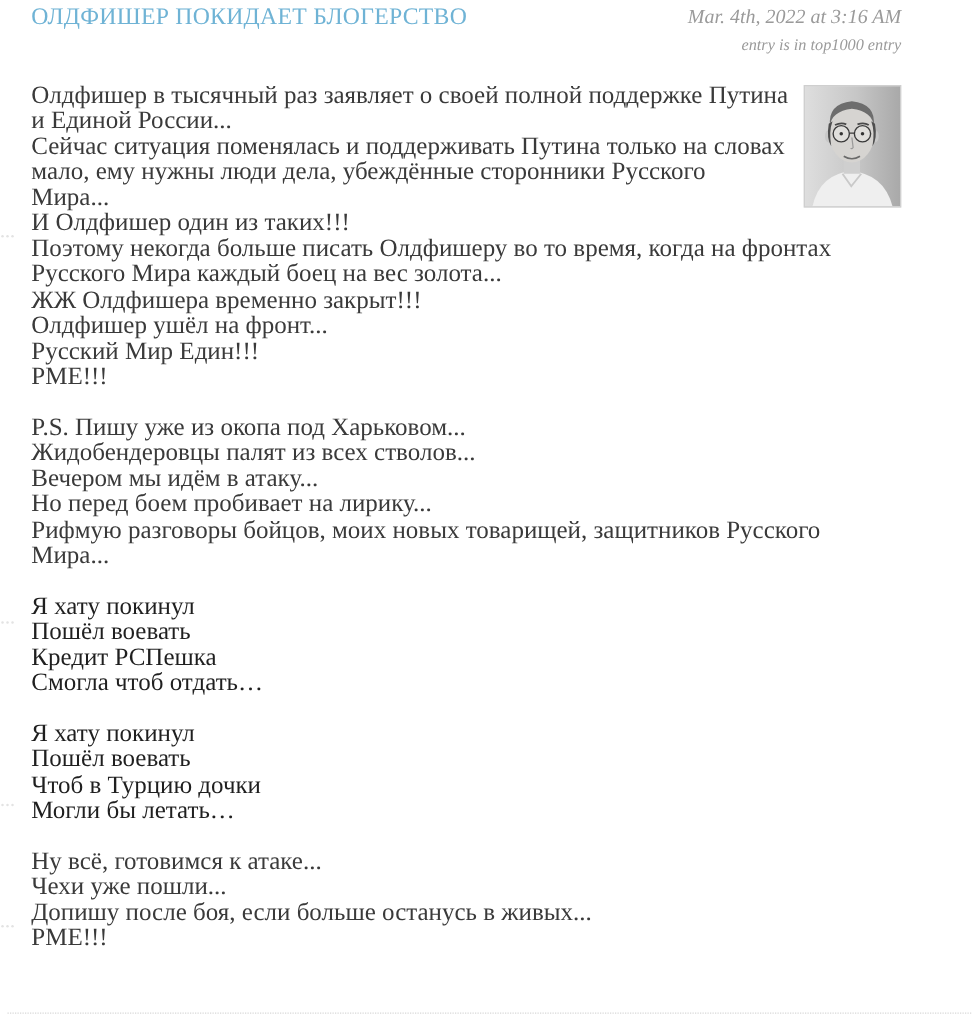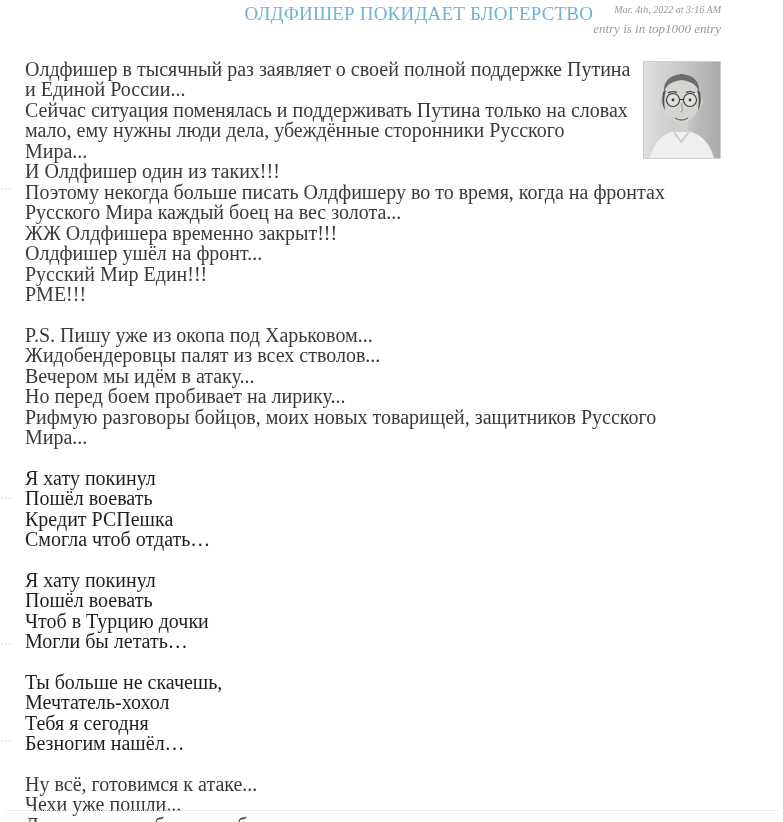--- a/index.html
+++ b/index.html
@@ -5,27 +5,27 @@
   html, body { margin:0; padding:0; }
   body {
     width:783px; height:822px;
     background:#ffffff;
     font-family:"Liberation Serif","DejaVu Serif",serif;
     color:#3a3a3a;
     position:relative;
     overflow:hidden;
   }
   .entry { padding:3px 62px 0 25px; }
-  .entry-head { display:flex; justify-content:flex-end; align-items:flex-start; }
+  .entry-head { display:flex; justify-content:space-between; align-items:flex-start;gap:20px; }
   .post-title {
     margin:0; font-size:19px; line-height:1.15; font-weight:normal;
     color:#6fb3d5; letter-spacing:0.2px; text-decoration:none; cursor:pointer;
   }
   .head-right { text-align:right; color:#9a9a9a; font-style:italic; flex-shrink:0; padding-top:1px; }
-  .date-line { font-size:10px; line-height:1.2; }
+  .date-line { font-size:16px; line-height:1.2; }
   .rating-line { font-size:13px; line-height:1.2; margin-top:5px; }
 
   .entry-body { margin-top:22px; font-size:20px; line-height:20.5px; }
   .entry-body p { margin:0 0 20px 0; white-space:pre-line; }
   .entry-body p.bold { font-weight:normal; color:#1f1f1f; }
 
   .photo-box {
     float:right; width:76px; height:96px;
     border:1px solid #cfcfcf; background:#d9d9d9;
     margin:2px 0 12px 12px;
@@ -109,24 +109,20 @@
 Но перед боем пробивает на лирику...
 Рифмую разговоры бойцов, моих новых товарищей, защитников Русского Мира...</p>
     <p class="bold">Я хату покинул
 Пошёл воевать
 Кредит РСПешка
 Смогла чтоб отдать…</p>
     <p class="bold">Я хату покинул
 Пошёл воевать
 Чтоб в Турцию дочки
 Могли бы летать…</p>
-    <p class="bold">Ты больше не скачешь,
-Мечтатель-хохол
-Тебя я сегодня
-Безногим нашёл…</p>
     <p>Ну всё, готовимся к атаке...
 Чехи уже пошли...
 Допишу после боя, если больше останусь в живых...
 РМЕ!!!</p>
 
   </div>
 </div>
 
 <div class="bottom-separator"></div>
 <div class="edge-dots" style="top:188px"></div>

